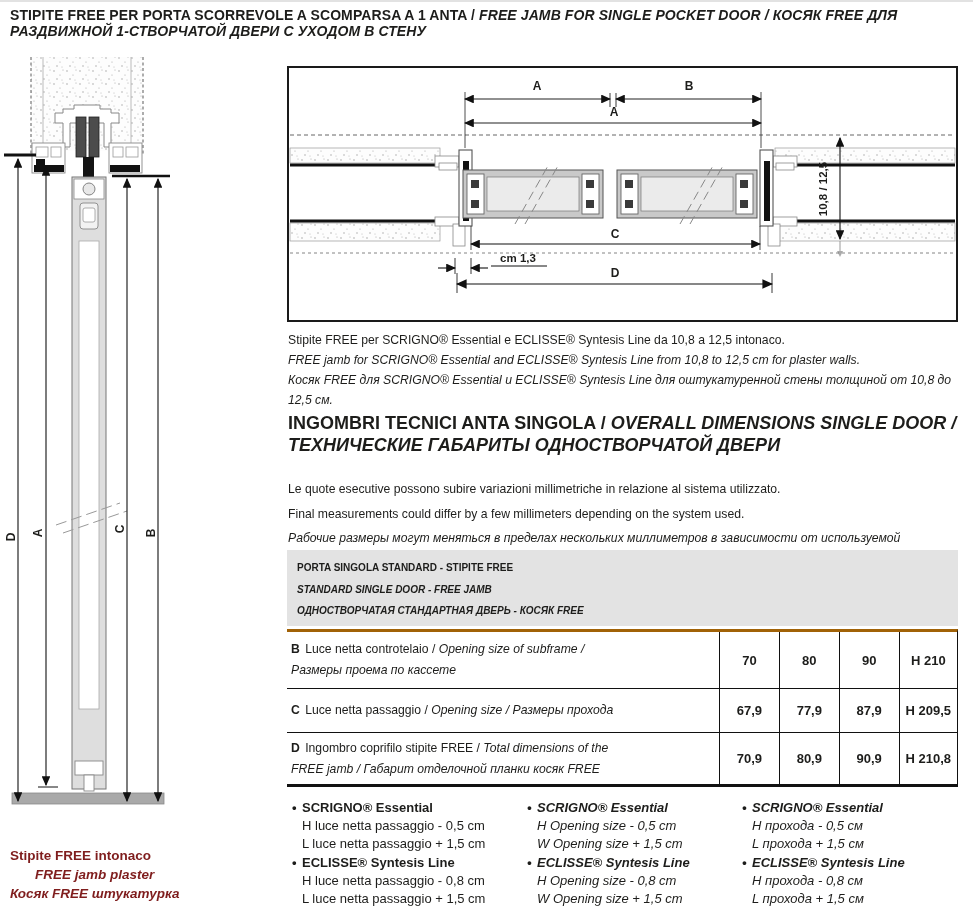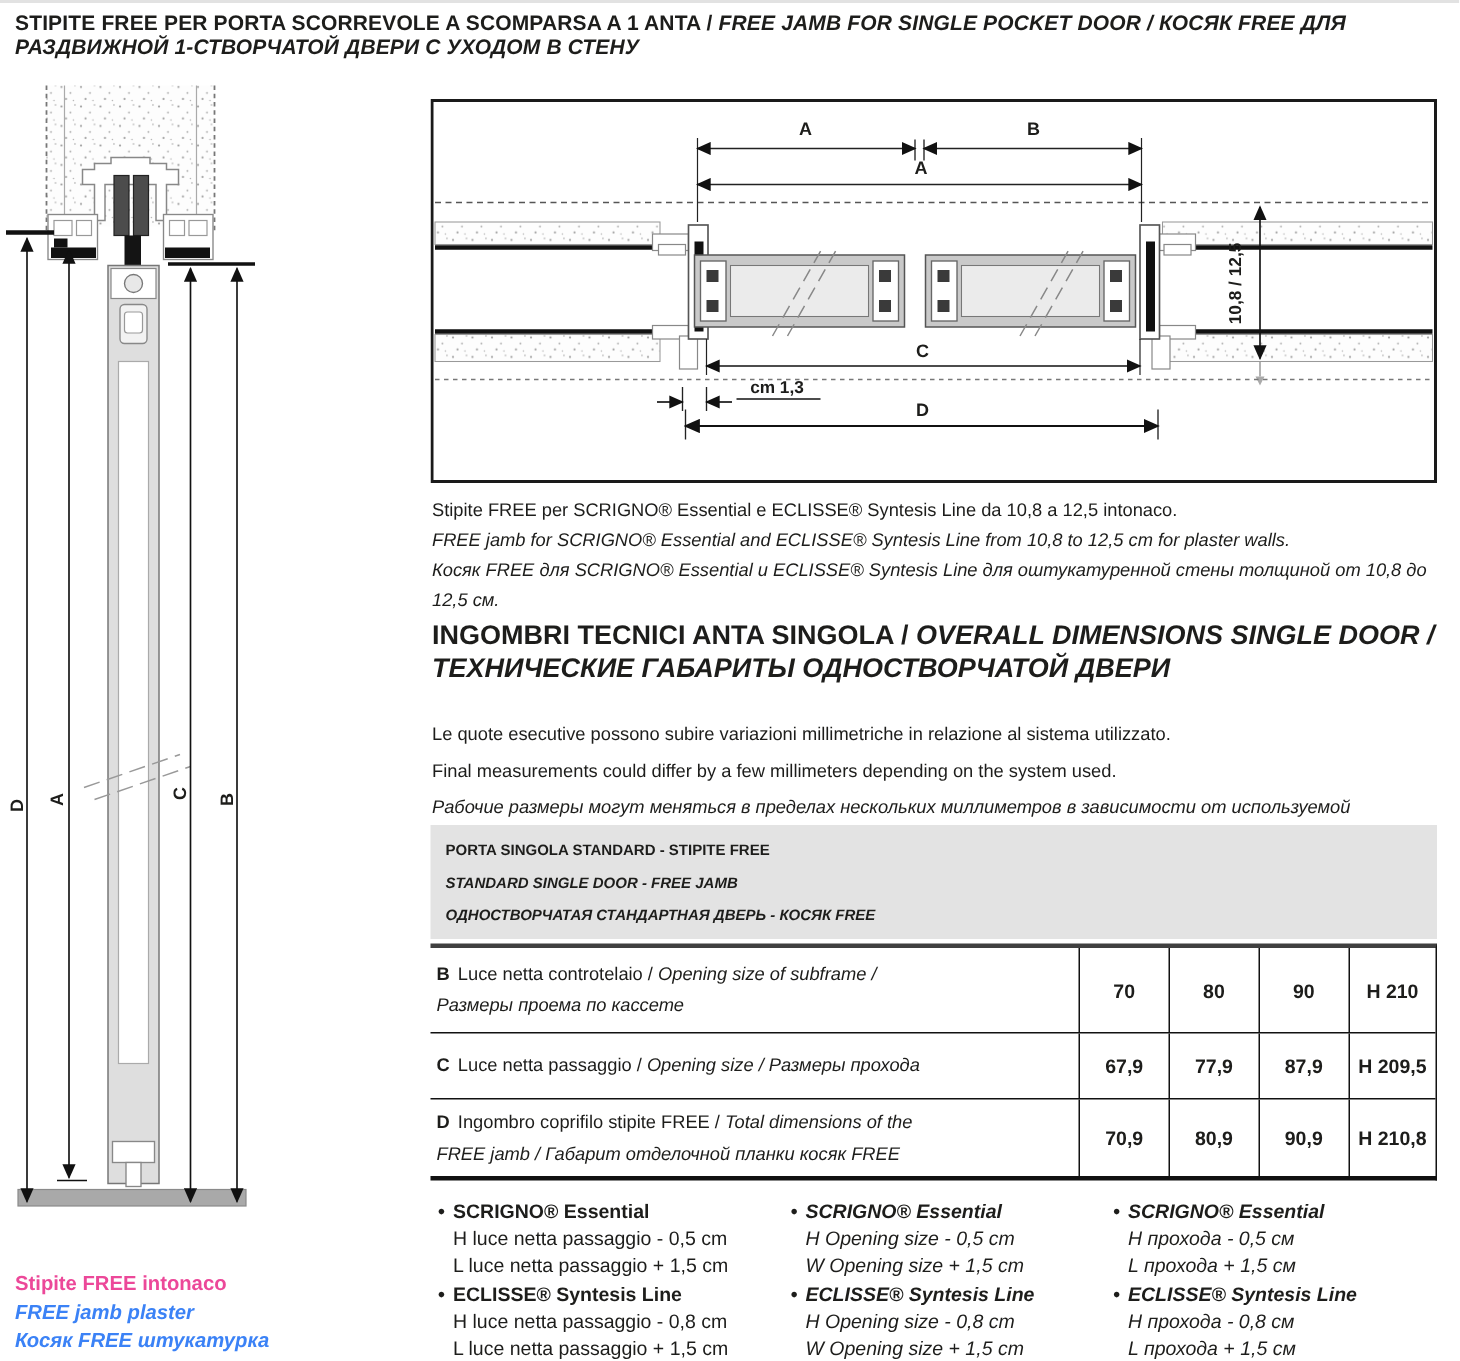--- a/index.html
+++ b/index.html
@@ -8,30 +8,30 @@
   #page::before{content:"";position:absolute;left:0;top:0;width:973px;height:2px;background:#e2e2e2;}
   .i{font-style:italic;}
   
   .hdr{position:absolute;left:10px;top:7px;width:955px;font-size:14px;font-weight:bold;letter-spacing:.1px;color:#1d1d1b;}
   .hdr .sep{margin-right:4px;}
   
   .fig-left{position:absolute;left:0;top:55px;}
   .fig-right{position:absolute;left:287px;top:66px;}
   
   .leftcap{position:absolute;left:10px;top:846px;font-size:13.5px;line-height:19px;}
-  .leftcap .l1{font-weight:bold;color:#ec4899;}
-  .leftcap .l2,.leftcap .l3{color:#3b82f6;font-style:italic;font-weight:bold;}
+  .leftcap .l1{font-weight:bold;color:#7f1d1d;}
+  .leftcap .l2,.leftcap .l3{color:#7f1d1d;font-style:italic;font-weight:bold;text-align:center;}
   
   .figcap{position:absolute;left:288px;top:330px;width:670px;font-size:12.2px;line-height:20px;color:#1d1d1b;}
   .heading{position:absolute;left:288px;top:412px;width:670px;font-size:18px;font-weight:bold;line-height:22px;}
   .heading .sep{margin-right:5px;}
   .notes{position:absolute;left:288px;top:477px;width:670px;font-size:12.2px;line-height:24.5px;}
   .band{position:absolute;left:287px;top:550px;width:671px;height:76px;background:#e3e3e3;box-sizing:border-box;padding:7px 0 0 10px;font-size:10px;font-weight:bold;line-height:21.5px;}
   
-  .tbl{position:absolute;left:287px;top:629px;width:671px;border-top:3px solid #404040;border-bottom:3px solid #111;border-right:1.5px solid #111;box-sizing:border-box;}
+  .tbl{position:absolute;left:287px;top:629px;width:671px;border-top:3px solid #a16207;border-bottom:3px solid #111;border-right:1.5px solid #111;box-sizing:border-box;}
   .trow{display:flex;align-items:center;box-sizing:border-box;}
   .trow+.trow{border-top:1.5px solid #111;}
   .tdesc{width:433px;box-sizing:border-box;padding:2px 10px 2px 4px;font-size:12.2px;line-height:21px;}
   .tdesc .key{font-weight:bold;margin-right:2px;}
   .tval{width:60px;box-sizing:border-box;border-left:1.5px solid #111;align-self:stretch;display:flex;align-items:center;justify-content:center;font-weight:bold;font-size:13px;}
   .tval.last{width:58.5px;}
   
   .foot{position:absolute;left:287px;top:799px;width:686px;height:108px;font-size:13px;line-height:18.2px;}
   .fcol{position:absolute;top:0;width:225px;}
   .fcol.c0{left:5px;}

